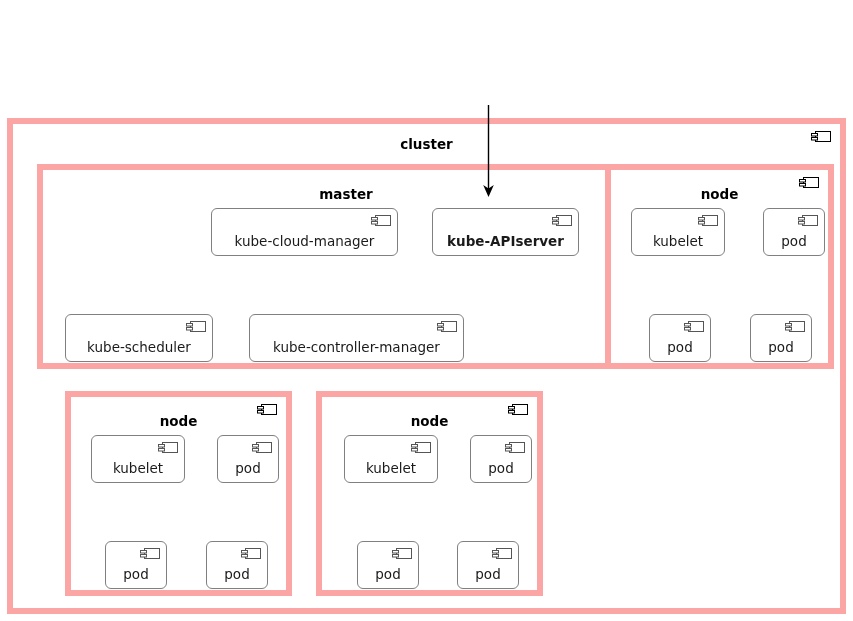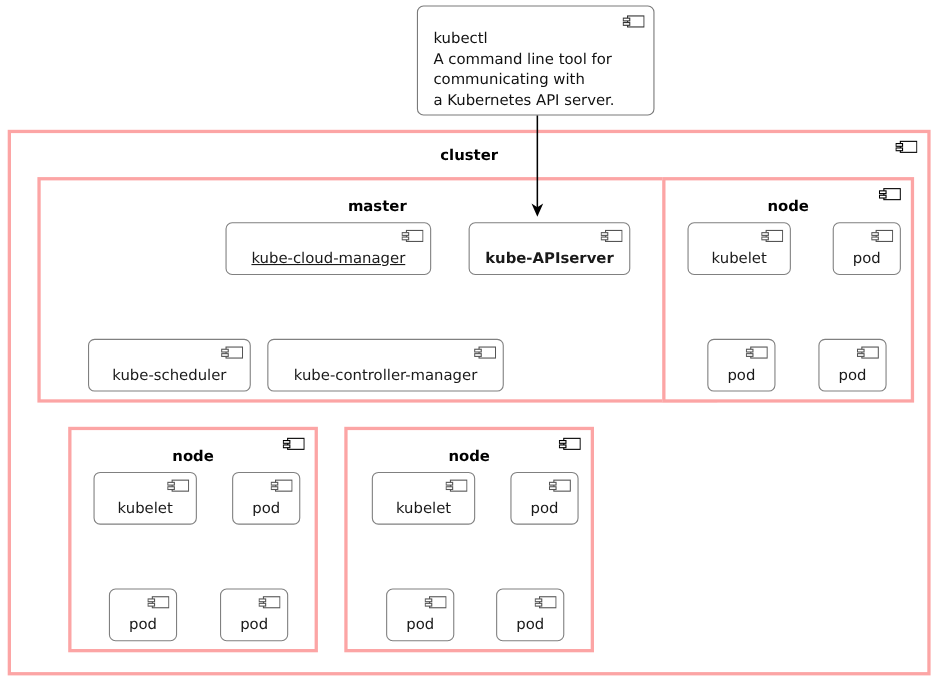--- a/index.html
+++ b/index.html
@@ -21,21 +21,21 @@
   }
 
   
   .box {
     position: absolute;
     box-sizing: border-box;
     background: #ffffff;
   }
   
   .container-box {
-    border: 3px solid #fca5a5;
+    border: 6px solid #fca5a5;
   }
   
   .component-box {
     border: 1px solid #808080;
     border-radius: 6px;
   }
   
   .note-box {
     border: 1px solid #7a7a7a;
     border-radius: 6px;
@@ -93,33 +93,20 @@
     width: 853px;
     height: 621px;
     pointer-events: none;
   }
 </style>
 </head>
 <body>
 
 <div id="canvas">
 
-  <div class="box note-box" style="left:379px; top:5px; width:216px; height:100px;">
-    <div class="comp-icon" style="right:8px; top:7px;">
-      <svg viewBox="0 0 20 14" xmlns="http://www.w3.org/2000/svg">
-        <rect x="4.5" y="1.5" width="15" height="10" fill="#ffffff" stroke="#333333" stroke-width="1"></rect>
-        <rect x="0.5" y="3.5" width="6" height="2.5" fill="#ffffff" stroke="#333333" stroke-width="1"></rect>
-        <rect x="0.5" y="7.5" width="6" height="2.5" fill="#ffffff" stroke="#333333" stroke-width="1"></rect>
-      </svg>
-    </div>
-    <div class="note-text">kubectl
-A command line tool for
-communicating with
-a Kubernetes API server.</div>
-  </div>
 
   <div class="box container-box" style="left:7px; top:118px; width:839px; height:496px;">
     <div class="comp-icon" style="right:9px; top:6px;">
       <svg viewBox="0 0 20 14" xmlns="http://www.w3.org/2000/svg">
         <rect x="4.5" y="1.5" width="15" height="10" fill="#ffffff" stroke="#000000" stroke-width="1"></rect>
         <rect x="0.5" y="3.5" width="6" height="2.5" fill="#ffffff" stroke="#000000" stroke-width="1"></rect>
         <rect x="0.5" y="7.5" width="6" height="2.5" fill="#ffffff" stroke="#000000" stroke-width="1"></rect>
       </svg>
     </div>
     <div class="container-title" style="top:12px;">cluster</div>
@@ -136,35 +123,35 @@
 
 
       <div class="box component-box" style="left:168px; top:38px; width:187px; height:48px;">
         <div class="comp-icon" style="right:6px; top:5px;">
           <svg viewBox="0 0 20 14" xmlns="http://www.w3.org/2000/svg">
             <rect x="4.5" y="1.5" width="15" height="10" fill="#ffffff" stroke="#555555" stroke-width="1"></rect>
             <rect x="0.5" y="3.5" width="6" height="2.5" fill="#ffffff" stroke="#555555" stroke-width="1"></rect>
             <rect x="0.5" y="7.5" width="6" height="2.5" fill="#ffffff" stroke="#555555" stroke-width="1"></rect>
           </svg>
         </div>
-        <div class="component-label" style="top:24px;text-decoration:underline;">kube-cloud-manager</div>
+        <div class="component-label" style="top:24px;">kube-cloud-manager</div>
       </div>
 
       <div class="box component-box" style="left:389px; top:38px; width:147px; height:48px;">
         <div class="comp-icon" style="right:6px; top:5px;">
           <svg viewBox="0 0 20 14" xmlns="http://www.w3.org/2000/svg">
             <rect x="4.5" y="1.5" width="15" height="10" fill="#ffffff" stroke="#555555" stroke-width="1"></rect>
             <rect x="0.5" y="3.5" width="6" height="2.5" fill="#ffffff" stroke="#555555" stroke-width="1"></rect>
             <rect x="0.5" y="7.5" width="6" height="2.5" fill="#ffffff" stroke="#555555" stroke-width="1"></rect>
           </svg>
         </div>
         <div class="component-label" style="top:24px;font-weight:bold;">kube-APIserver</div>
       </div>
 
-      <div class="box component-box" style="left:22px; top:144px; width:148px; height:48px;margin-left:21px;">
+      <div class="box component-box" style="left:22px; top:144px; width:148px; height:48px;">
         <div class="comp-icon" style="right:6px; top:5px;">
           <svg viewBox="0 0 20 14" xmlns="http://www.w3.org/2000/svg">
             <rect x="4.5" y="1.5" width="15" height="10" fill="#ffffff" stroke="#555555" stroke-width="1"></rect>
             <rect x="0.5" y="3.5" width="6" height="2.5" fill="#ffffff" stroke="#555555" stroke-width="1"></rect>
             <rect x="0.5" y="7.5" width="6" height="2.5" fill="#ffffff" stroke="#555555" stroke-width="1"></rect>
           </svg>
         </div>
         <div class="component-label" style="top:24px;">kube-scheduler</div>
       </div>
 

